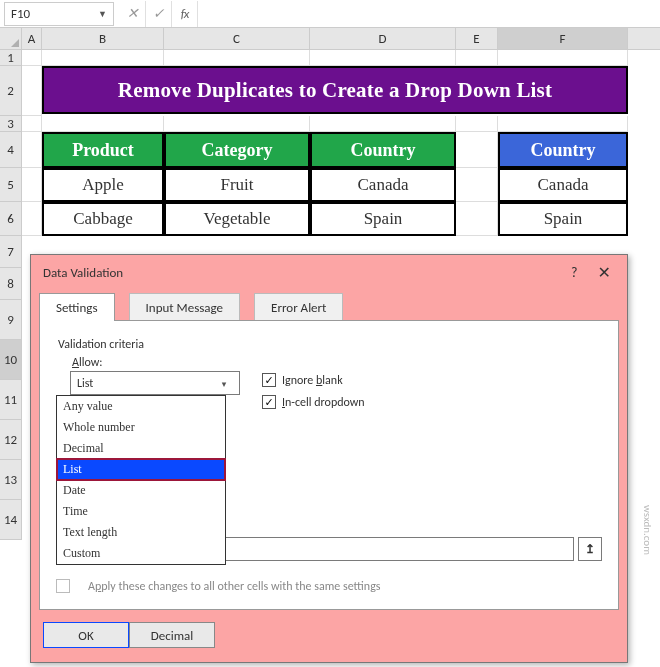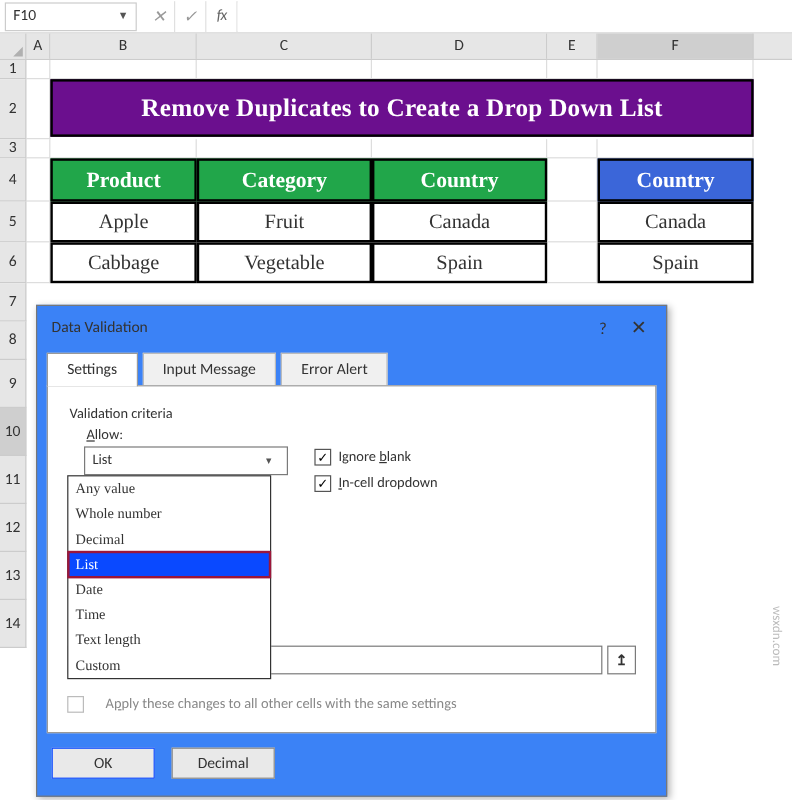--- a/index.html
+++ b/index.html
@@ -161,22 +161,22 @@
   .tcell {
     border: 2px solid #000;
     font-size: 17px;
     font-family: "Times New Roman", serif;
   }
   
   .dialog {
     position: absolute;
     left: 30px;
     top: 254px;
-    width: 526px;
-    background: #3b82f6;
+    width: 598px;
+    background: #fca5a5;
     border: 1px solid #777;
     box-shadow: 2px 2px 6px rgba(0,0,0,0.3);
     font-size: 12px;
   }
   .dlg-title {
     display: flex;
     justify-content: space-between;
     align-items: center;
     padding: 8px 12px 4px 12px;
     font-size: 13px;
@@ -186,21 +186,21 @@
   .dlg-help { font-size: 14px; }
   .tabs {
     display: flex;
     margin: 6px 8px 0 8px;
   }
   .tab {
     padding: 6px 16px;
     border: 1px solid #bbb;
     border-bottom: none;
     background: #f0f0f0;
-    margin-right: 4px;
+    margin-right: 14px;
     position: relative;
     top: 1px;
     font-size: 13px;
   }
   .tab.active {
     background: #fff;
     border-color: #999;
     z-index: 2;
   }
   .tabbody {
@@ -307,21 +307,21 @@
     display: inline-flex;
     align-items: center;
     justify-content: center;
     padding: 0 14px;
     font-size: 13px;
   }
   .btn.primary {
     border: 1px solid #0a49ff;
     background: #e9e9e9;
   }
-  .btn-group-right { display: flex; gap: 14px; }
+  .btn-group-right { display: flex; }
   .underline-key { text-decoration: underline; }
   .watermark {
     position: absolute;
     right: 6px;
     bottom: 112px;
     transform: rotate(0deg);
     color: #bbb;
     font-size: 11px;
     writing-mode: vertical-rl;
   }

